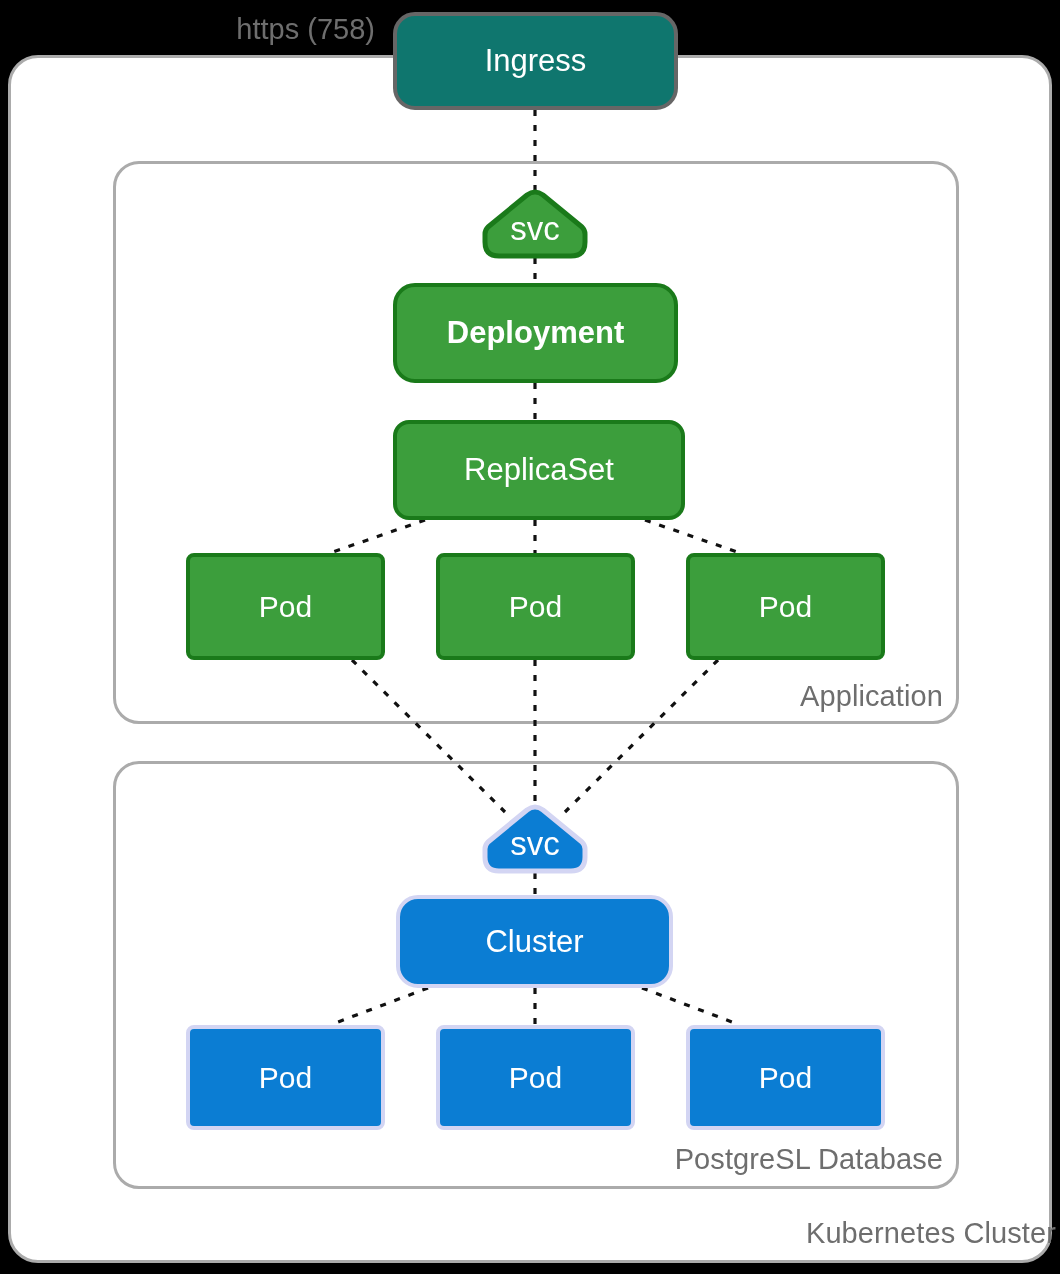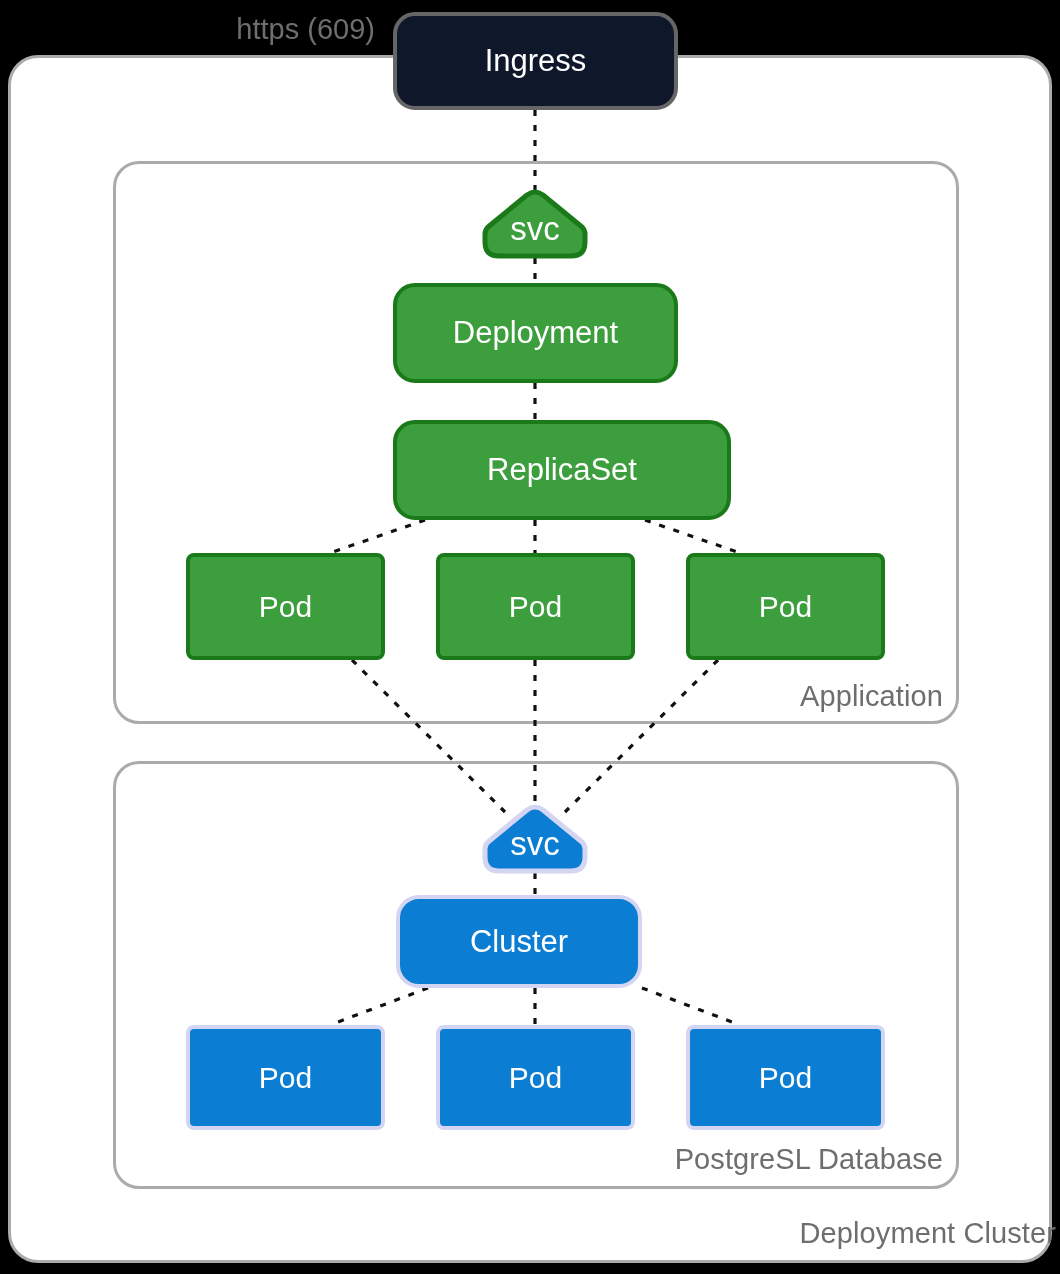--- a/index.html
+++ b/index.html
@@ -78,40 +78,40 @@
     display: flex;
     align-items: center;
     justify-content: center;
     color: #ffffff;
     font-size: 31px;
     border-radius: 22px;
     z-index: 10;
     white-space: nowrap;
   }
   .node.ingress {
-    background: #0f172a;
+    background: #0f766e;
     border: 4px solid #666666;
   }
   .node.green {
     background: #3c9e3c;
     border: 4px solid #1a7a1a;
   }
   .node.blue {
     background: #0b7dd3;
     border: 4px solid #d3d5f3;
   }
   .node.pod { font-size: 30px; border-radius: 8px; }
 
   #node-ingress    { left: 393px; top: 12px;   width: 285px; height: 98px; }
-  #node-deployment { left: 393px; top: 283px;  width: 285px; height: 100px; }
-  #node-replicaset { left: 393px; top: 420px;  width: 338px; height: 100px; }
+  #node-deployment { left: 393px; top: 283px;  width: 285px; height: 100px; font-weight: bold; }
+  #node-replicaset { left: 393px; top: 420px;  width: 292px; height: 100px; border-radius: 16px; }
   #node-pod-app-1  { left: 186px; top: 553px;  width: 199px; height: 107px; }
   #node-pod-app-2  { left: 436px; top: 553px;  width: 199px; height: 107px; }
   #node-pod-app-3  { left: 686px; top: 553px;  width: 199px; height: 107px; }
-  #node-cluster    { left: 396px; top: 895px;  width: 246px; height: 93px; border-radius: 23px; }
+  #node-cluster    { left: 396px; top: 895px;  width: 277px; height: 93px; }
   #node-pod-db-1   { left: 186px; top: 1025px; width: 199px; height: 105px; }
   #node-pod-db-2   { left: 436px; top: 1025px; width: 199px; height: 105px; }
   #node-pod-db-3   { left: 686px; top: 1025px; width: 199px; height: 105px; }
 
   
   .svc-shape {
     position: absolute;
     z-index: 10;
   }
   #svc-app-shape { left: 477px; top: 186px;  width: 116px; height: 76px; }
@@ -156,23 +156,23 @@
       <line x1="642" y1="988" x2="740" y2="1025"></line>
     </g>
   </svg>
 
   <div class="container-box" id="cluster-box"></div>
   <div class="container-box" id="application-box"></div>
   <div class="container-box" id="database-box"></div>
 
   <div class="container-label" id="database-label">PostgreSL Database</div>
   <div class="container-label" id="application-label">Application</div>
-  <div class="container-label" id="cluster-label">Deployment Cluster</div>
+  <div class="container-label" id="cluster-label">Kubernetes Cluster</div>
 
-  <div id="port-label">https (609)</div>
+  <div id="port-label">https (758)</div>
 
   <div class="node ingress" id="node-ingress">Ingress</div>
 
   <svg class="svc-shape" id="svc-app-shape" viewBox="0 0 116 76">
     <path d="M 8 56 L 8 48 Q 8 44 11 41 L 50 9 Q 58 3 66 9 L 105 41 Q 108 44 108 48 L 108 56 Q 108 70 94 70 L 22 70 Q 8 70 8 56 Z" fill="#3c9e3c" stroke="#1a7a1a" stroke-width="5" stroke-linejoin="round"></path>
   </svg>
   <div class="svc-label" id="svc-app-label">svc</div>
 
   <div class="node green" id="node-deployment">Deployment</div>
   <div class="node green" id="node-replicaset">ReplicaSet</div>

